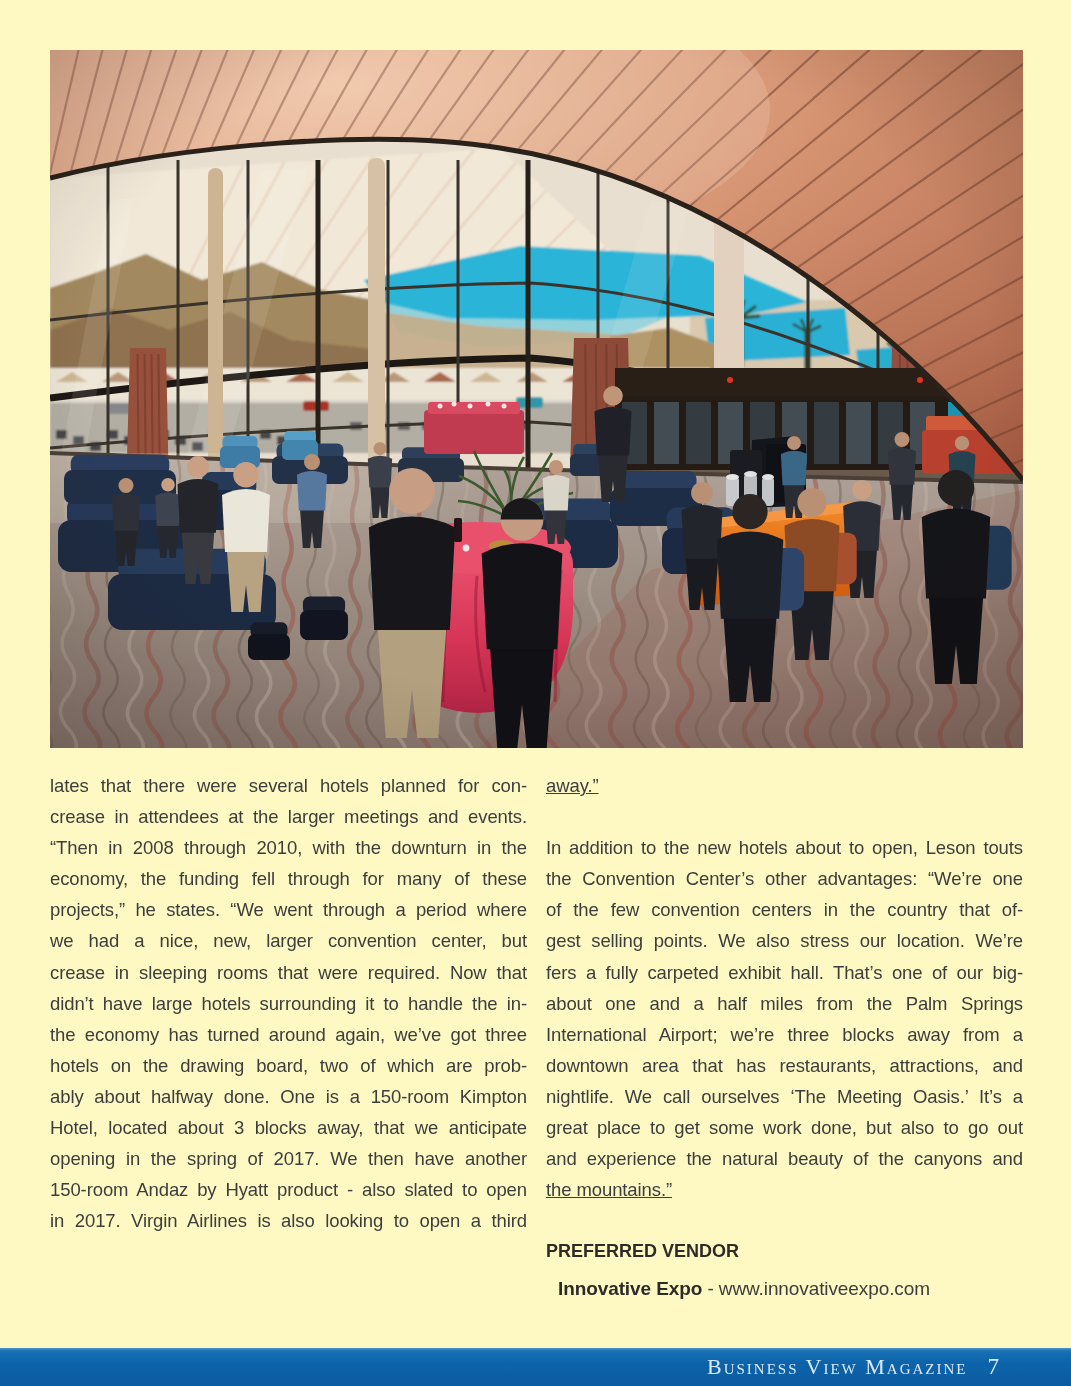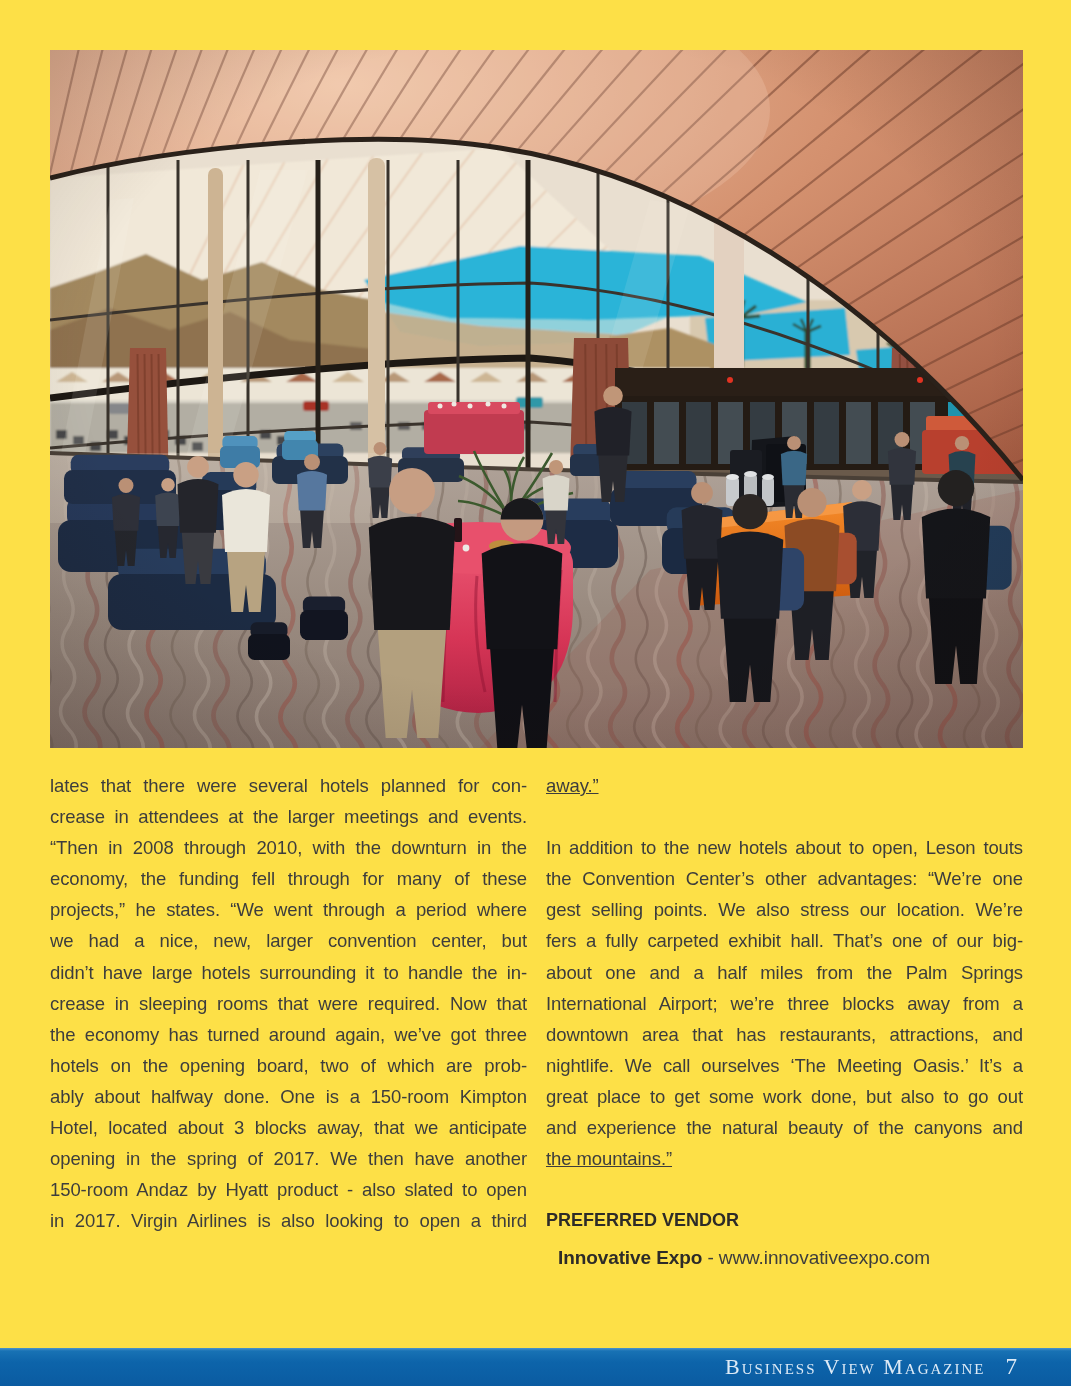--- a/index.html
+++ b/index.html
@@ -1,34 +1,34 @@
 <!DOCTYPE html>
 <html><head>
 <meta charset="utf-8">
 <style>
   html,body{margin:0;padding:0;background:#ffffff;}
-  .page{position:relative;width:1071px;height:1386px;background:#fde047;overflow:hidden;
+  .page{position:relative;width:1071px;height:1386px;background:#fef9c3;overflow:hidden;
         font-family:"Liberation Sans",sans-serif;}
   .photo{position:absolute;left:50px;top:50px;width:973px;height:698px;margin:0;overflow:hidden;}
   .photo svg{display:block;width:973px;height:698px;}
   .col{position:absolute;top:770px;width:477px;font-size:18.5px;line-height:31.1px;
        color:#3d3d3d;letter-spacing:-0.1px;}
   .col-left{left:50px;}
   .col-right{left:546px;}
   .ln{height:31.1px;overflow:hidden;text-align:justify;text-align-last:justify;}
   .ln-last{text-align-last:left;text-decoration:underline;}
   .para-gap{height:31.1px;}
   .pv-heading{margin:31px 0 0 0;font-size:18px;line-height:30px;font-weight:bold;
               color:#2d2b28;letter-spacing:0;}
   .vendor-line{margin:11px 0 0 12px;font-size:19px;line-height:24px;color:#3d3d3d;}
   .vendor-line strong{color:#2d2b28;}
   .footer{position:absolute;left:0;top:1348px;width:1071px;height:38px;
           background:linear-gradient(180deg,#4c94cc 0,#1872b4 3px,#0d64aa 14px,#0a5ba1 100%);
           display:flex;align-items:center;justify-content:flex-end;
-          padding-right:54px;box-sizing:border-box;}
+          padding-right:72px;box-sizing:border-box;}
   .footer-title{font-family:"Liberation Serif",serif;font-variant:small-caps;
                 font-size:22px;letter-spacing:2px;color:#ddeaf6;}
   .footer-page{font-family:"Liberation Serif",serif;font-size:23px;color:#ddeaf6;
                margin-left:20px;}
 </style>
 </head>
 <body>
 
 <div class="page">
 
@@ -544,39 +544,40 @@
     </svg>
   </figure>
 
   <div class="col col-left" id="col-left">
       <div class="ln">lates that there were several hotels planned for con-</div>
       <div class="ln">crease in attendees at the larger meetings and events.</div>
       <div class="ln">“Then in 2008 through 2010, with the downturn in the</div>
       <div class="ln">economy, the funding fell through for many of these</div>
       <div class="ln">projects,” he states. “We went through a period where</div>
       <div class="ln">we had a nice, new, larger convention center, but</div>
+      <div class="ln">crease in sleeping rooms that were required. Now that</div>
       <div class="ln">didn’t have large hotels surrounding it to handle the in-</div>
-      <div class="ln">crease in sleeping rooms that were required. Now that</div>
       <div class="ln">the economy has turned around again, we’ve got three</div>
-      <div class="ln">hotels on the opening board, two of which are prob-</div>
+      <div class="ln">hotels on the drawing board, two of which are prob-</div>
       <div class="ln">ably about halfway done. One is a 150-room Kimpton</div>
       <div class="ln">Hotel, located about 3 blocks away, that we anticipate</div>
       <div class="ln">opening in the spring of 2017. We then have another</div>
       <div class="ln">150-room Andaz by Hyatt product - also slated to open</div>
       <div class="ln">in 2017. Virgin Airlines is also looking to open a third</div>
     </div>
 
   <div class="col col-right">
     <div id="rc-para1">
         <div class="ln ln-last">away.”</div>
       </div>
     <div class="para-gap"></div>
     <div id="rc-para2">
         <div class="ln">In addition to the new hotels about to open, Leson touts</div>
         <div class="ln">the Convention Center’s other advantages: “We’re one</div>
+        <div class="ln">of the few convention centers in the country that of-</div>
         <div class="ln">gest selling points. We also stress our location. We’re</div>
         <div class="ln">fers a fully carpeted exhibit hall. That’s one of our big-</div>
         <div class="ln">about one and a half miles from the Palm Springs</div>
         <div class="ln">International Airport; we’re three blocks away from a</div>
         <div class="ln">downtown area that has restaurants, attractions, and</div>
         <div class="ln">nightlife. We call ourselves ‘The Meeting Oasis.’ It’s a</div>
         <div class="ln">great place to get some work done, but also to go out</div>
         <div class="ln">and experience the natural beauty of the canyons and</div>
         <div class="ln ln-last">the mountains.”</div>
       </div>

